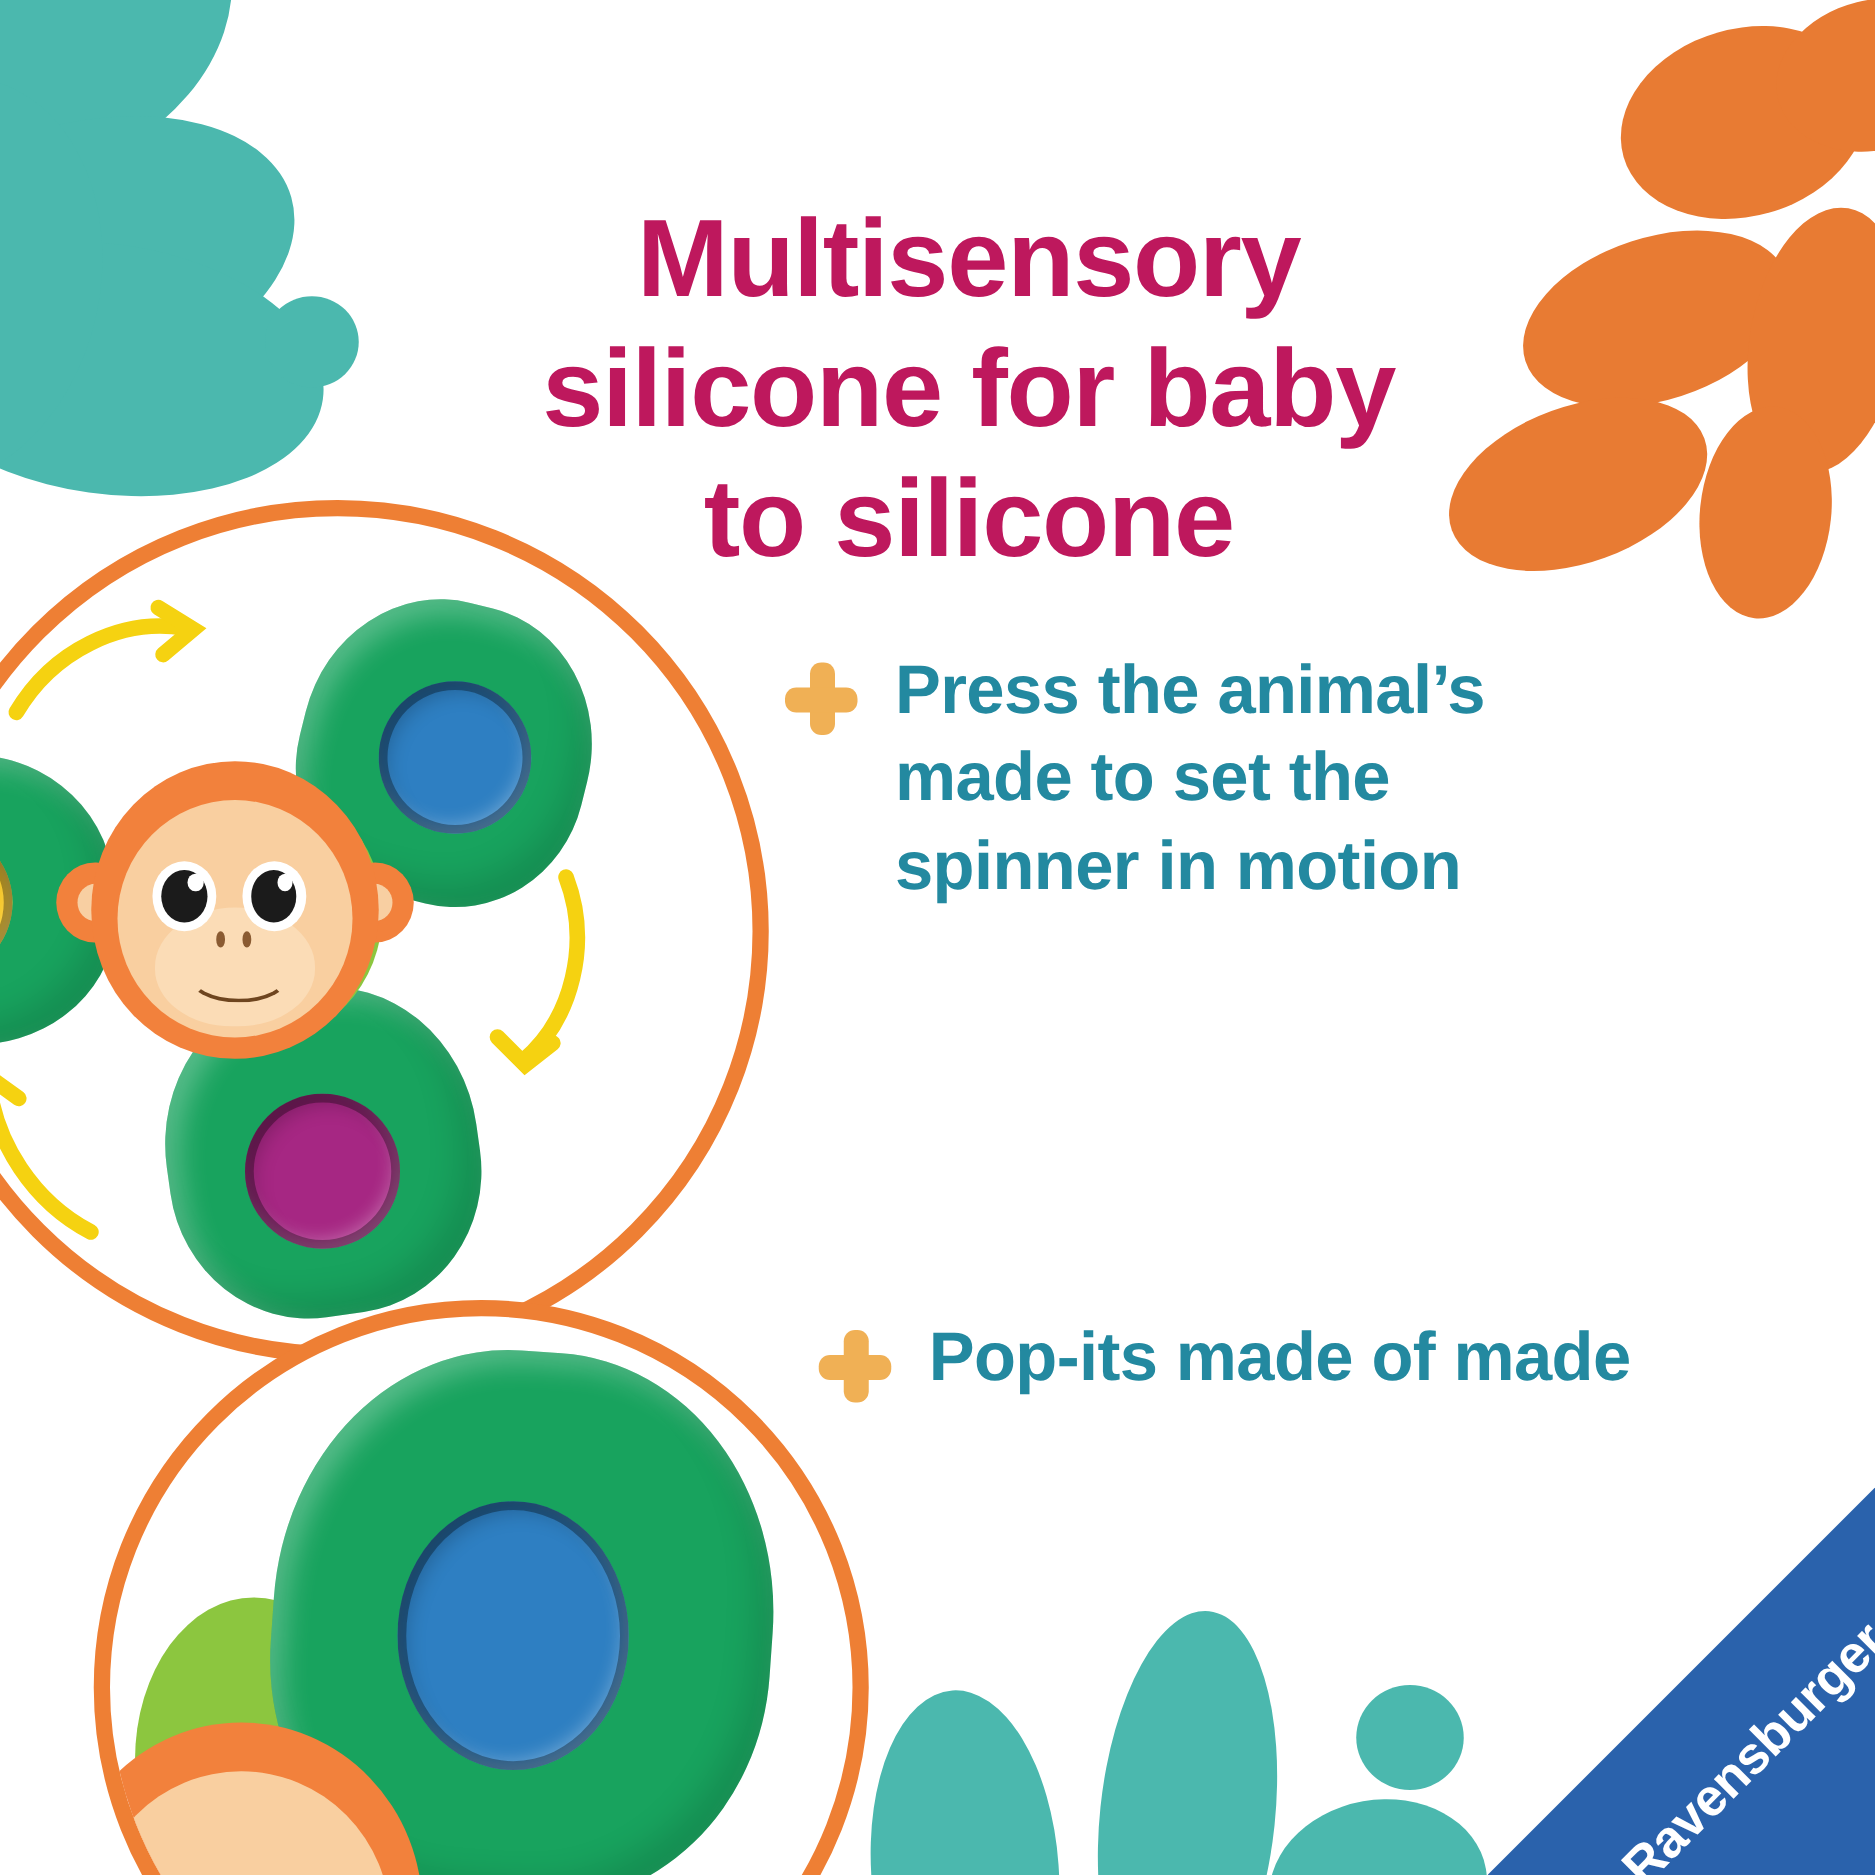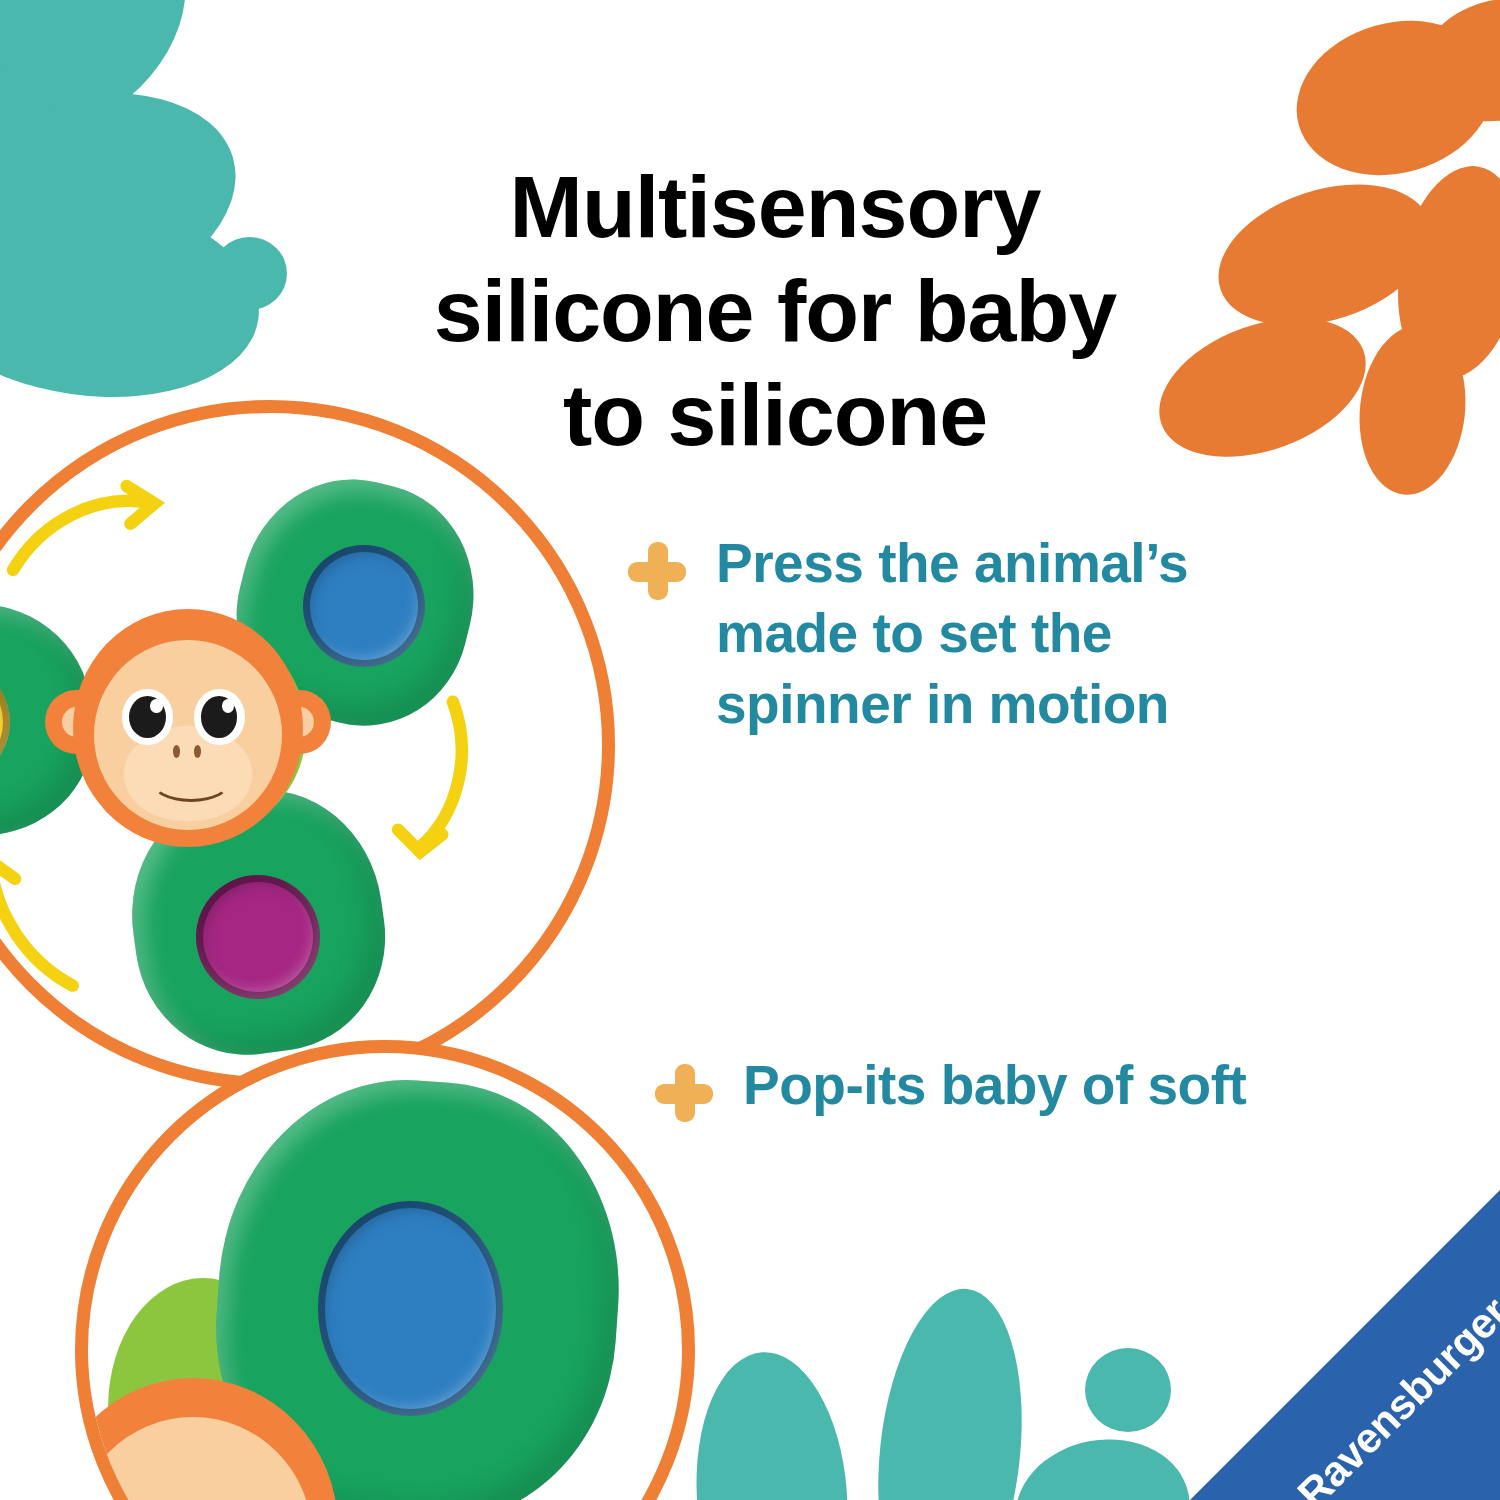--- a/index.html
+++ b/index.html
@@ -29,21 +29,21 @@
     border-radius: 50%;
   }
 
   
   #headline {
     position: absolute;
     left: 380px;
     top: 96px;
     width: 790px;
     text-align: center;
-    color: #000000;
+    color: #be185d;
     font-size: 88px;
     line-height: 1.18;
     font-weight: bold;
     letter-spacing: -1px;
   }
 
   
   .bullet {
     position: absolute;
     display: flex;
@@ -331,33 +331,33 @@
       <div class="blade" style="left:130px; top:28px; width:400px; height:440px; transform:rotate(4deg);"></div>
       <div class="popit" style="left:230px; top:148px; width:185px; height:215px; background:#2E7FC2;"></div>
 
       <div class="monkey" style="left:-40px; top:325px; width:290px; height:300px;">
         <div class="monkey-hair"></div>
         <div class="monkey-face"></div>
       </div>
     </div>
   </div>
 
-  <div class="bullet" style="left:628px; top:528px; width:730px;">
+  <div class="bullet" style="left:628px; top:516px; width:730px;">
     <div class="plus-icon"></div>
     <div class="bullet-text">
       <span>Press the animal’s</span><br>
       <span>made to set the</span><br>
       <span>spinner in motion</span>
     </div>
   </div>
 
   <div class="bullet" style="left:655px; top:1050px; width:740px;">
     <div class="plus-icon"></div>
     <div class="bullet-text">
-      <span>Pop-its baby of soft</span><br>
+      <span>Pop-its made of made</span><br>
       <br>
     </div>
   </div>
 
   <div id="logo-corner">
     <div id="logo-triangle"></div>
     <div id="logo-text">Ravensburger</div>
   </div>
 
 </div>

